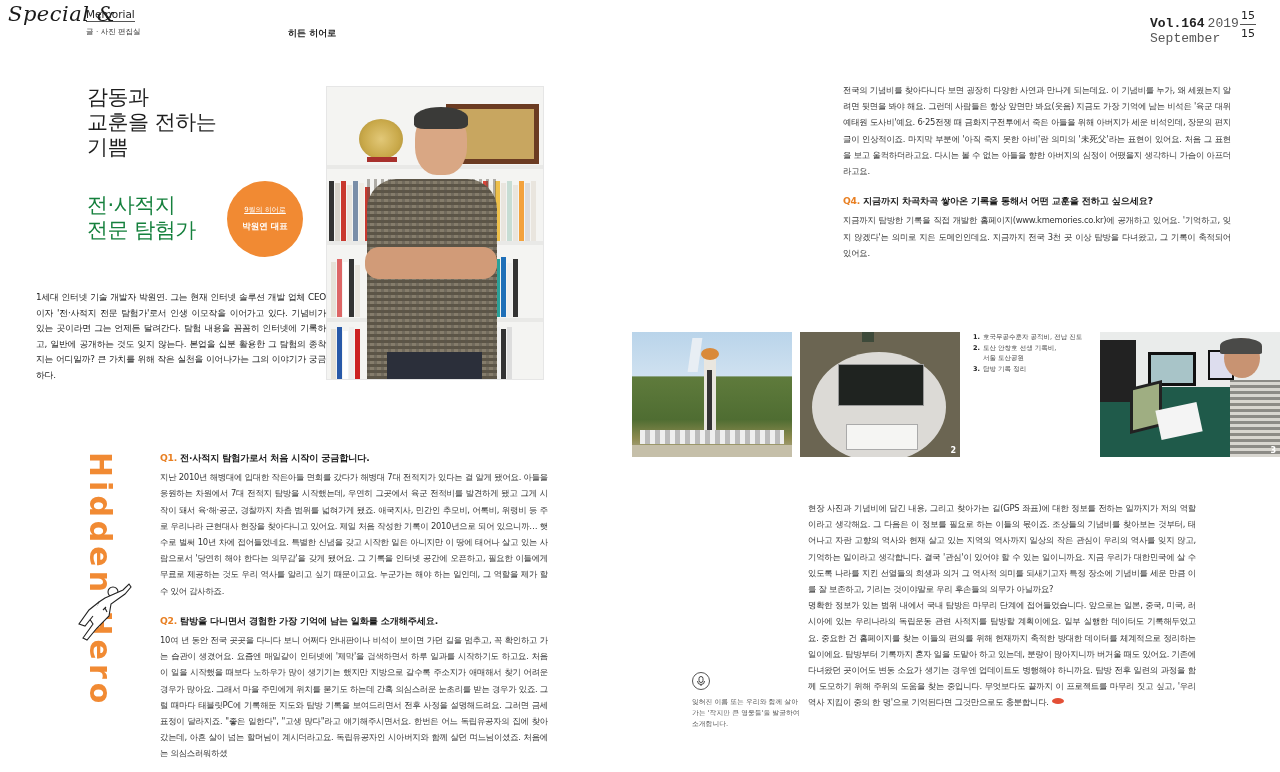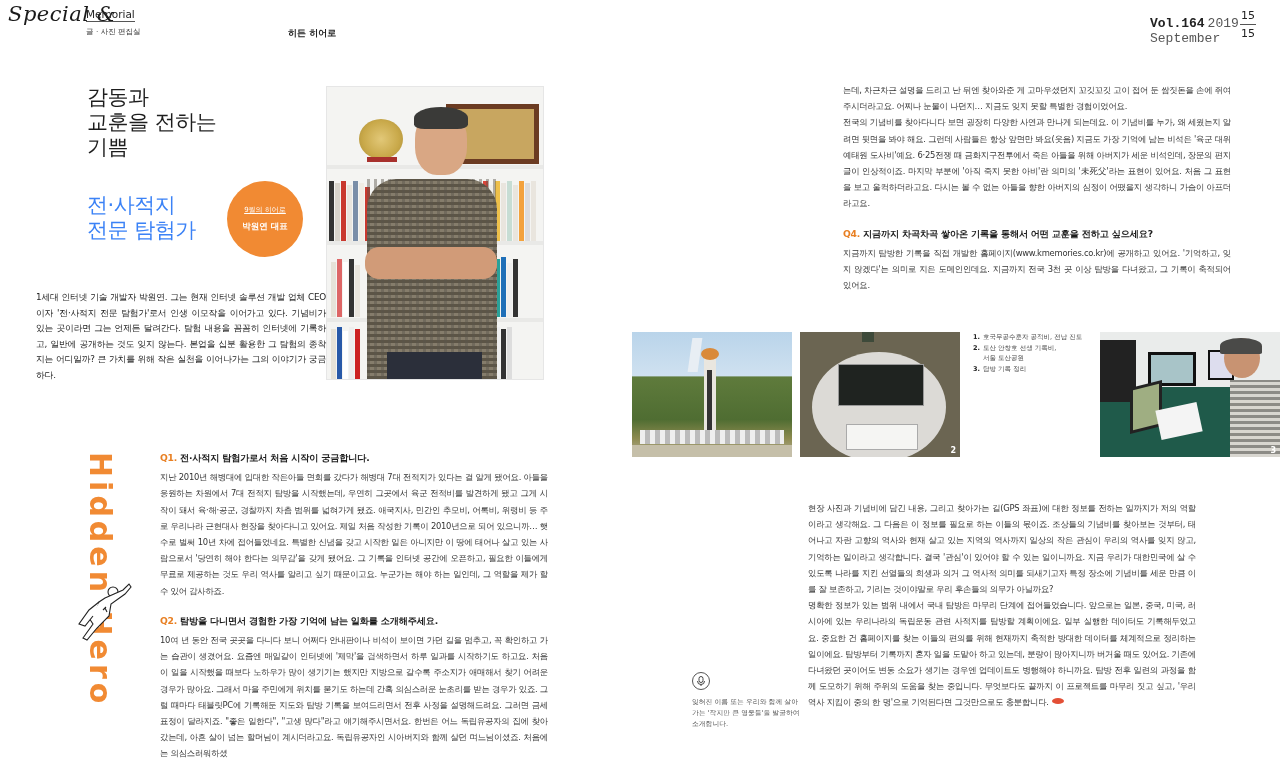--- a/index.html
+++ b/index.html
@@ -13,21 +13,21 @@
     .brand-credit { left: 86px; top: 27px; font-size: 7.5px; color: #333; }
     .section-title { left: 288px; top: 27px; font-size: 9px; font-weight: bold; color: #222; }
     .vol { left: 1150px; top: 16px; font-size: 13px; color: #222; font-family: Liberation Mono, monospace; }
     .vol b { font-weight: bold; }
     .vol span.date { color: #555; margin-left: 3px; }
     .page-nums { left: 1240px; top: 9px; width: 16px; text-align: center; font-size: 11px; color: #222; line-height: 13px; }
     .page-nums .divline { height: 1px; background: #555; margin: 2px 0; }
 
     
     .headline { left: 87px; top: 85px; font-size: 21px; line-height: 25px; color: #1d1d1d; font-weight: normal; letter-spacing: -0.5px; }
-    .headline2 { left: 87px; top: 193px; font-size: 21px; line-height: 25px; color: #3b82f6; letter-spacing: -0.5px; }
+    .headline2 { left: 87px; top: 193px; font-size: 21px; line-height: 25px; color: #15803d; letter-spacing: -0.5px; }
     .hero-badge { left: 227px; top: 181px; width: 76px; height: 76px; border-radius: 50%; background: #f18a33; color: #fff; text-align: center; display: flex; flex-direction: column; align-items: center; justify-content: center; }
     .hero-badge .month { font-size: 7px; text-decoration: underline; margin-bottom: 6px; }
     .hero-badge .name { font-size: 8.5px; font-weight: bold; }
 
     
     .portrait { left: 326px; top: 86px; width: 218px; height: 294px; background: #f4f4f2; overflow: hidden; border: 1px solid #e6e6e6; }
     .shelf { position: absolute; left: 0; width: 100%; height: 4px; background: #e9e9e7; }
     .books { position: absolute; display: flex; align-items: flex-end; gap: 1px; }
     .books i { display: block; width: 5px; }
     .plaque-round { position: absolute; left: 32px; top: 32px; width: 44px; height: 40px; border-radius: 50%; background: radial-gradient(circle, #e2c878 0%, #c9a94a 60%, #a98b35 100%); }
@@ -183,21 +183,20 @@
 </div>
 
 <div class="abs qa" style="left:160px; top:450px;">
   <div class="q"><span class="qn">Q1.</span><span>전·사적지 탐험가로서 처음 시작이 궁금합니다.</span></div>
   <p>지난 2010년 해병대에 입대한 작은아들 면회를 갔다가 해병대 7대 전적지가 있다는 걸 알게 됐어요. 아들을 응원하는 차원에서 7대 전적지 탐방을 시작했는데, 우연히 그곳에서 육군 전적비를 발견하게 됐고 그게 시작이 돼서 육·해·공군, 경찰까지 차츰 범위를 넓혀가게 됐죠. 애국지사, 민간인 추모비, 어록비, 위령비 등 주로 우리나라 근현대사 현장을 찾아다니고 있어요. 제일 처음 작성한 기록이 2010년으로 되어 있으니까… 햇수로 벌써 10년 차에 접어들었네요. 특별한 신념을 갖고 시작한 일은 아니지만 이 땅에 태어나 살고 있는 사람으로서 '당연히 해야 한다는 의무감'을 갖게 됐어요. 그 기록을 인터넷 공간에 오픈하고, 필요한 이들에게 무료로 제공하는 것도 우리 역사를 알리고 싶기 때문이고요. 누군가는 해야 하는 일인데, 그 역할을 제가 할 수 있어 감사하죠.</p>
   <div class="q"><span class="qn">Q2.</span><span>탐방을 다니면서 경험한 가장 기억에 남는 일화를 소개해주세요.</span></div>
   <p>10여 년 동안 전국 곳곳을 다니다 보니 어쩌다 안내판이나 비석이 보이면 가던 길을 멈추고, 꼭 확인하고 가는 습관이 생겼어요. 요즘엔 매일같이 인터넷에 '제막'을 검색하면서 하루 일과를 시작하기도 하고요. 처음 이 일을 시작했을 때보다 노하우가 많이 생기기는 했지만 지방으로 갈수록 주소지가 애매해서 찾기 어려운 경우가 많아요. 그래서 마을 주민에게 위치를 묻기도 하는데 간혹 의심스러운 눈초리를 받는 경우가 있죠. 그럴 때마다 태블릿PC에 기록해둔 지도와 탐방 기록을 보여드리면서 전후 사정을 설명해드려요. 그러면 금세 표정이 달라지죠. "좋은 일한다", "고생 많다"라고 얘기해주시면서요. 한번은 어느 독립유공자의 집에 찾아갔는데, 아흔 살이 넘는 할머님이 계시더라고요. 독립유공자인 시아버지와 함께 살던 며느님이셨죠. 처음에는 의심스러워하셨</p>
 </div>
 
 <div class="abs qa" style="left:843px; top:82px; width:388px;">
-  <p>는데, 차근차근 설명을 드리고 난 뒤엔 찾아와준 게 고마우셨던지 꼬깃꼬깃 고이 접어 둔 쌈짓돈을 손에 쥐여 주시더라고요. 어찌나 눈물이 나던지… 지금도 잊지 못할 특별한 경험이었어요.</p>
   <p>전국의 기념비를 찾아다니다 보면 굉장히 다양한 사연과 만나게 되는데요. 이 기념비를 누가, 왜 세웠는지 알려면 뒷면을 봐야 해요. 그런데 사람들은 항상 앞면만 봐요(웃음) 지금도 가장 기억에 남는 비석은 '육군 대위 예태원 도사비'예요. 6·25전쟁 때 금화지구전투에서 죽은 아들을 위해 아버지가 세운 비석인데, 장문의 편지글이 인상적이죠. 마지막 부분에 '아직 죽지 못한 아비'란 의미의 '未死父'라는 표현이 있어요. 처음 그 표현을 보고 울컥하더라고요. 다시는 볼 수 없는 아들을 향한 아버지의 심정이 어땠을지 생각하니 가슴이 아프더라고요.</p>
   <div class="q"><span class="qn">Q4.</span><span>지금까지 차곡차곡 쌓아온 기록을 통해서 어떤 교훈을 전하고 싶으세요?</span></div>
   <p>지금까지 탐방한 기록을 직접 개발한 홈페이지(www.kmemories.co.kr)에 공개하고 있어요. '기억하고, 잊지 않겠다'는 의미로 지은 도메인인데요. 지금까지 전국 3천 곳 이상 탐방을 다녀왔고, 그 기록이 축적되어 있어요.</p>
 </div>
 
 <div class="abs photo photo1">
   <div style="position:absolute;left:58px;top:6px;width:10px;height:34px;background:#e8eef4;transform:skewX(-8deg);"></div>
   <div style="position:absolute;left:72px;top:26px;width:12px;height:86px;background:#e9e6df;"></div>
   <div style="position:absolute;left:75px;top:38px;width:5px;height:60px;background:#333;"></div>
   <div style="position:absolute;left:69px;top:16px;width:18px;height:12px;border-radius:50%;background:#d98a3a;"></div>

